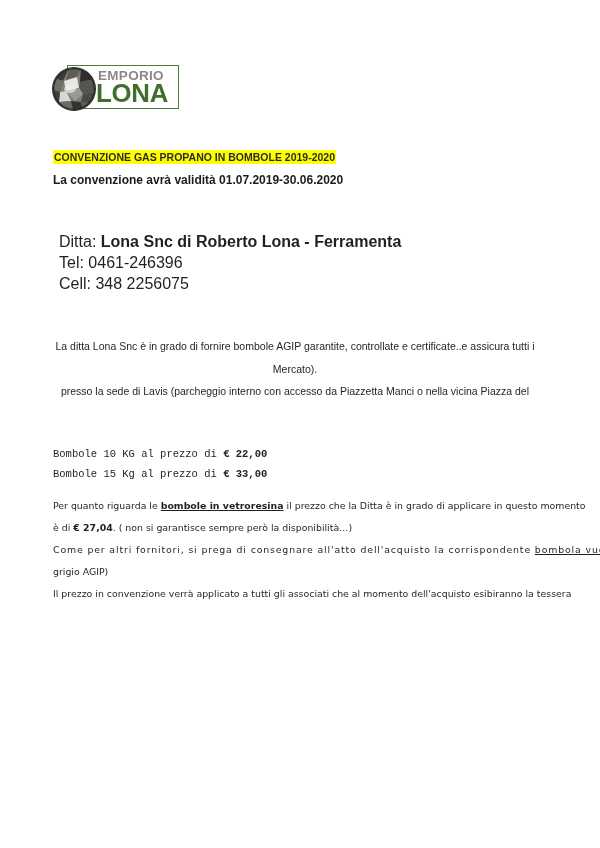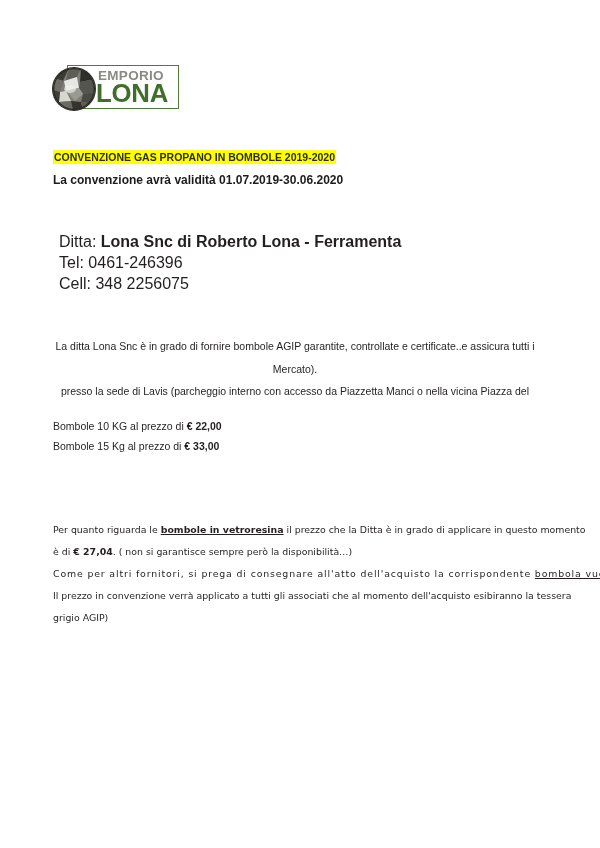--- a/index.html
+++ b/index.html
@@ -125,38 +125,38 @@
     width: 484px;
     font-size: 10.5px;
     line-height: 22.5px;
     color: #231f20;
   }
   .para1 .ln { white-space: nowrap; display: block; text-align: center; }
 
   .prices {
     position: absolute;
     left: 53px;
-    top: 416px;
+    top: 444px;
     font-size: 10.5px;
     line-height: 20px;
     color: #231f20;
+    font-family: Liberation Mono, monospace;
   }
   .prices div { white-space: nowrap; }
   .prices b { font-weight: bold; }
 
   .para2 {
     position: absolute;
     left: 53px;
     top: 495px;
     width: 490px;
     font-family: "DejaVu Sans", sans-serif;
     font-size: 9.4px;
     line-height: 22px;
     color: #231f20;
-    margin-top: 24px;
   }
   .para2 .ln { display: block; white-space: nowrap; }
   .para2 b { font-weight: bold; }
   .para2 u { text-decoration: underline; }
   .para2 .bu { font-weight: bold; text-decoration: underline; }
   .para2 .wide { letter-spacing: 0.85px; }
 </style>
 </head>
 <body>
 
@@ -214,17 +214,17 @@
 
   <div class="prices">
     <div><span>Bombole 10 KG al prezzo di </span><b>€ 22,00</b></div>
     <div><span>Bombole 15 Kg  al prezzo di </span><b>€ 33,00</b></div>
   </div>
 
   <div class="para2">
     <span class="ln"><span>Per quanto riguarda le </span><span class="bu">bombole in vetroresina</span><span> il prezzo che la Ditta è in grado di applicare in questo momento</span></span>
     <span class="ln"><span>è di </span><b>€ 27,04</b><span>. ( non si garantisce sempre però la disponibilità…)</span></span>
     <span class="ln wide"><span>Come per altri fornitori, si prega di consegnare all'atto dell'acquisto la corrispondente </span><u>bombola vuota</u></span>
+    <span class="ln">grigio AGIP)</span>
     <span class="ln">Il prezzo in convenzione verrà applicato a tutti gli associati che al momento dell'acquisto esibiranno la tessera</span>
-    <span class="ln">grigio AGIP)</span>
   </div>
 
 </div>
 
 </body></html>

